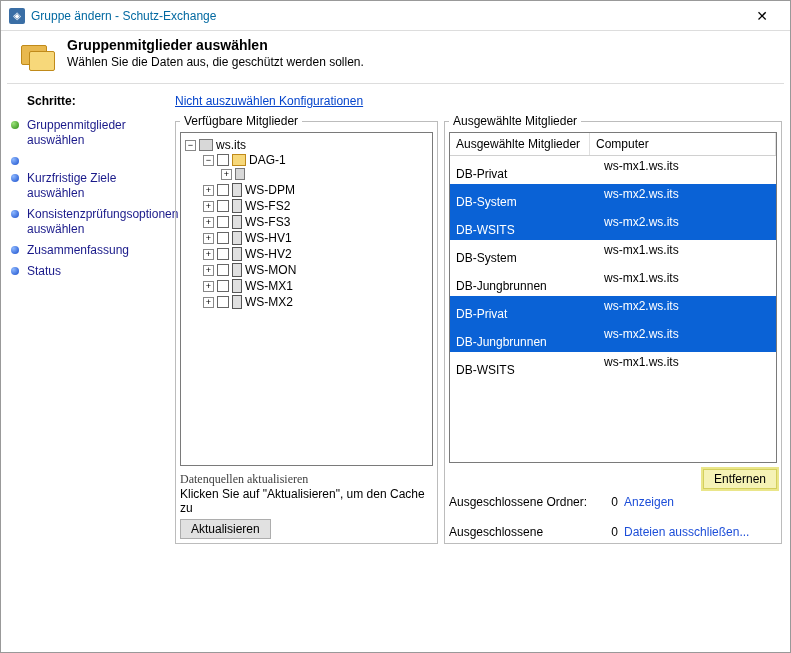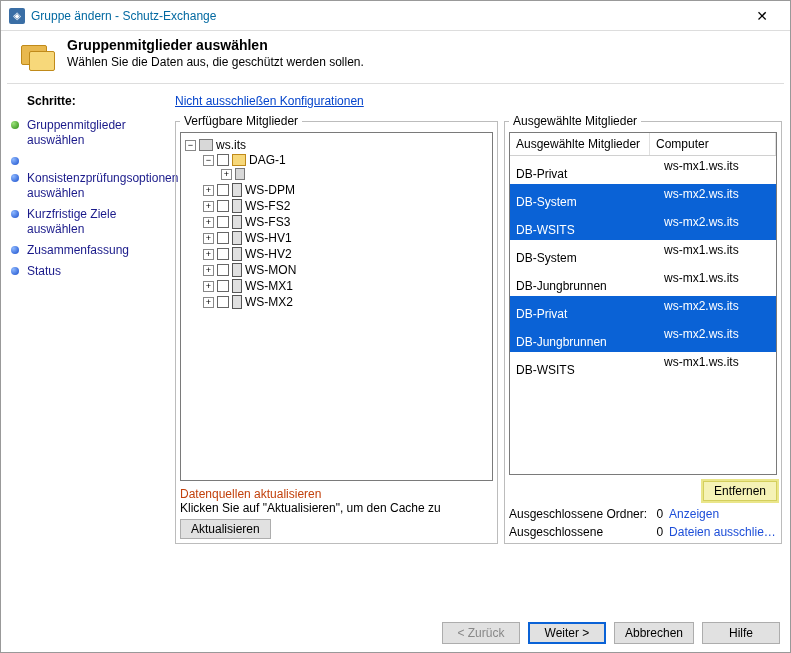--- a/index.html
+++ b/index.html
@@ -35,38 +35,38 @@
   .tree > ul { padding-left:2px;}
   .tree li { position:relative; padding:1px 0;}
   .tn { display:flex; align-items:center; gap:3px; white-space:nowrap;}
   .tgl { width:11px; height:11px; border:1px solid #888; display:inline-flex; align-items:center; justify-content:center; font-size:9px; line-height:1; color:#000; background:#fff; cursor:pointer;}
   .chk { width:12px; height:12px; border:1px solid #666; background:#fff; display:inline-block;}
   .nic { width:14px; height:12px; display:inline-block; }
   .nic.srv { background:#d8d8d8; border:1px solid #777;}
   .nic.folder { background:#f7d87a; border:1px solid #c08a1a;}
   .nic.tower { background:#e0e0e0; border:1px solid #555; width:10px; height:14px;}
   .refresh-row { margin-top:6px; }
-  .refresh-row .t1 { color:#c2410c; }
+  .refresh-row .t1 { color:#404040;font-family:Liberation Serif, serif; }
   .refresh-row .t2 { color:#000; margin-bottom:4px;}
   .btn { background:#e1e1e1; border:1px solid #adadad; padding:2px 10px; cursor:pointer; min-width:70px; text-align:center; display:inline-block;}
   .btn.disabled { color:#888; cursor:default;}
-  .right-pane { width:278px; display:flex; flex-direction:column;}
+  .right-pane { width:338px; display:flex; flex-direction:column;}
   .table-box { border:1px solid #7a7a7a; background:#fff; flex:1; display:flex; flex-direction:column; overflow:hidden;}
   .thead { display:flex; background:#fff; border-bottom:1px solid #d0d0d0;}
   .th { padding:4px 6px; border-right:1px solid #e0e0e0; color:#000;}
   .th.c1 { width:140px;} .th.c2 { flex:1;}
   .tbody { flex:1; overflow:auto;}
   .tr { display:flex; }
   .td { padding:3px 6px; white-space:nowrap; overflow:hidden; text-overflow:ellipsis;}
   .td.c1{ width:140px;margin-top:8px;} .td.c2{ flex:1;margin-left:8px;}
   .tr.sel { background:#0a62d6; color:#fff;}
   .tr.sel .td { color:#fff;}
   .remove-row { text-align:right; margin-top:6px;}
   .btn.highlight { background:#f5f2b5; border:1px solid #d4cf5d; box-shadow:0 0 0 2px #eae68a;}
-  .excl { margin-top:6px; display:grid; grid-template-columns: 1fr 22px 1fr; row-gap:4px; align-items:center; }
+  .excl { margin-top:6px; display:grid; grid-template-columns: 1fr 22px 1fr; row-gap:16px; align-items:center; }
   .excl .lbl { color:#000; white-space:nowrap;}
   .excl .num { text-align:right; padding-right:6px;}
   .excl .act { color:#1d4ed8; white-space:nowrap; overflow:hidden; text-overflow:ellipsis;}
   .footer { position:absolute; bottom:8px; right:10px; display:flex; gap:8px;}
   .footer .btn { min-width:78px; padding:3px 10px;}
   .footer .btn.primary { border:2px solid #0a62d6; padding:2px 9px;}
 </style>
 </head>
 <body>
 
@@ -95,39 +95,39 @@
       <div id="steps-list">
           <div class="step">
             <span class="bullet green"></span>
             <span>Gruppenmitglieder auswählen</span>
           </div>
           <div class="step">
             <span class="bullet blue"></span>
           </div>
           <div class="step">
             <span class="bullet blue"></span>
+            <span>Kurzfristige Ziele auswählen</span>
+          </div>
+          <div class="step">
+            <span class="bullet blue"></span>
             <span>Konsistenzprüfungsoptionen auswählen</span>
           </div>
           <div class="step">
             <span class="bullet blue"></span>
-            <span>Kurzfristige Ziele auswählen</span>
-          </div>
-          <div class="step">
-            <span class="bullet blue"></span>
             <span>Zusammenfassung</span>
           </div>
           <div class="step">
             <span class="bullet blue"></span>
             <span>Status</span>
           </div>
         </div>
     </div>
 
     <div class="content">
-      <a class="link">Nicht ausschließen Konfigurationen</a>
+      <a class="link">Nicht auszuwählen Konfigurationen</a>
 
       <div class="panes">
         <fieldset class="left-pane">
           <legend>Verfügbare Mitglieder</legend>
           <div class="tree-box tree">
             <ul>
               <li>
                 <span class="tn">
                   <span class="tgl">−</span>
                   <span class="nic srv"></span>
@@ -278,19 +278,13 @@
             <span class="act">Anzeigen</span>
             <span class="lbl">Ausgeschlossene</span>
             <span class="num">0</span>
             <span class="act">Dateien ausschließen...</span>
           </div>
         </fieldset>
       </div>
     </div>
   </div>
 
-  <div class="footer">
-    <span class="btn disabled">&lt; Zurück</span>
-    <span class="btn primary">Weiter &gt;</span>
-    <span class="btn">Abbrechen</span>
-    <span class="btn">Hilfe</span>
-  </div>
 </div>
 
 </body></html>

